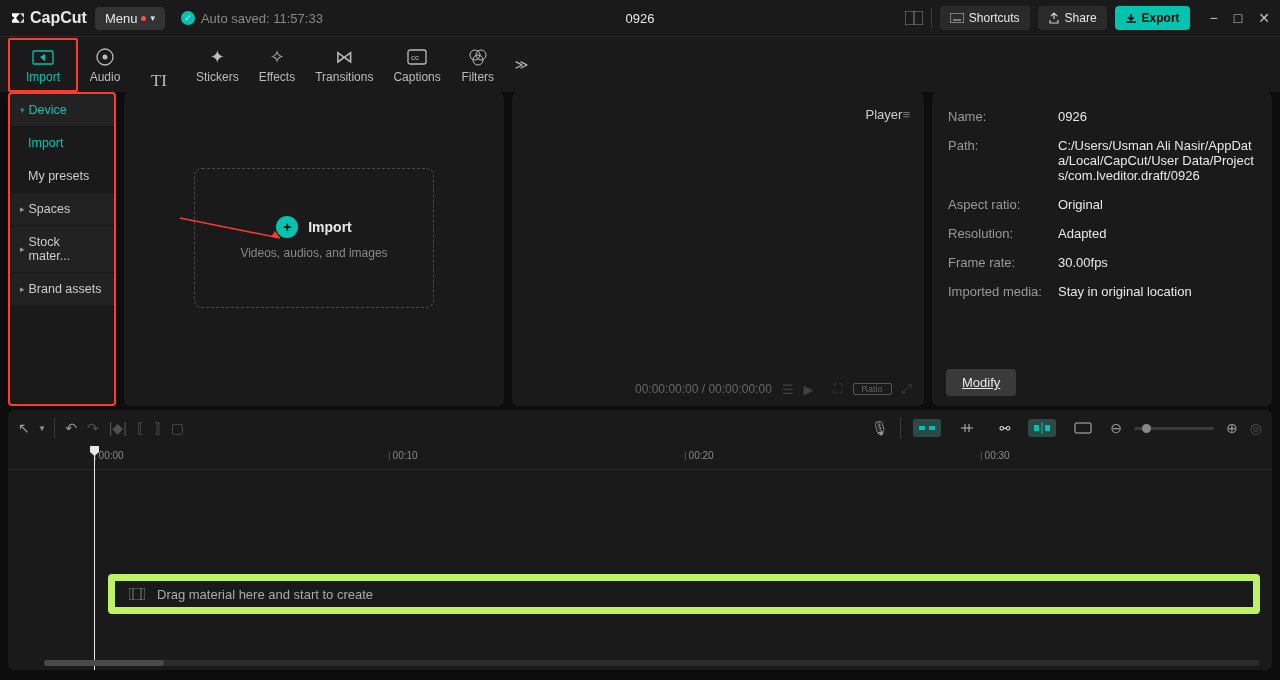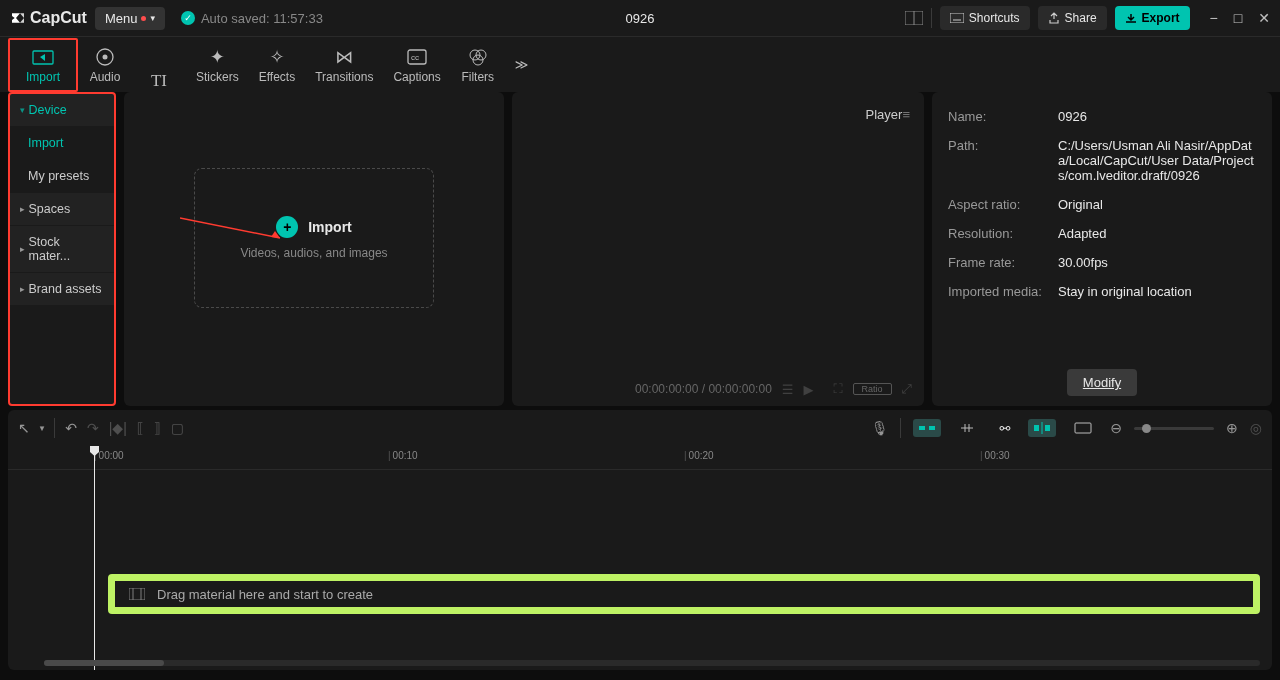--- a/index.html
+++ b/index.html
@@ -50,21 +50,21 @@
 .player-controls { height:34px; display:flex; align-items:center; padding:0 12px; gap:10px; color:#666; font-size:12px; }
 .player-controls .spacer { flex:1; }
 .pc-icon { opacity:0.5; cursor:pointer; font-size:13px; }
 .ratio-box { border:1px solid #555; padding:0 8px; font-size:9px; border-radius:2px; }
 
 .details-panel { width:340px; background:#1a1a1a; border-radius:6px; display:flex; flex-direction:column; }
 .details-body { flex:1; padding:10px 16px; overflow:auto; }
 .detail-row { display:flex; padding:7px 0; font-size:13px; }
 .detail-row .dkey { width:110px; color:#999; }
 .detail-row .dval { flex:1; color:#e8e8e8; }
-.details-foot { padding:10px 14px; display:flex; justify-content:center;text-decoration:underline; }
+.details-foot { padding:10px 14px; display:flex; justify-content:flex-start;text-decoration:underline; }
 .modify-btn { background:#3a3a3a; padding:6px 16px; border-radius:4px; cursor:pointer; font-size:13px; }
 
 .toolbar2 { height:36px; background:#1a1a1a; margin:4px 8px 0; border-radius:6px 6px 0 0; display:flex; align-items:center; padding:0 10px; gap:10px; }
 .tb2-left { display:flex; align-items:center; gap:10px; }
 .tb2-icon { opacity:0.6; cursor:pointer; font-size:14px; }
 .tb2-icon.disabled { opacity:0.25; }
 .tb2-right { margin-left:auto; display:flex; align-items:center; gap:12px; }
 .tb2-toggle { padding:3px 6px; border-radius:3px; cursor:pointer; }
 .tb2-toggle.active { background:#2a4a48; }
 .zoom-slider { width:80px; height:3px; background:#3a3a3a; border-radius:2px; position:relative; }

